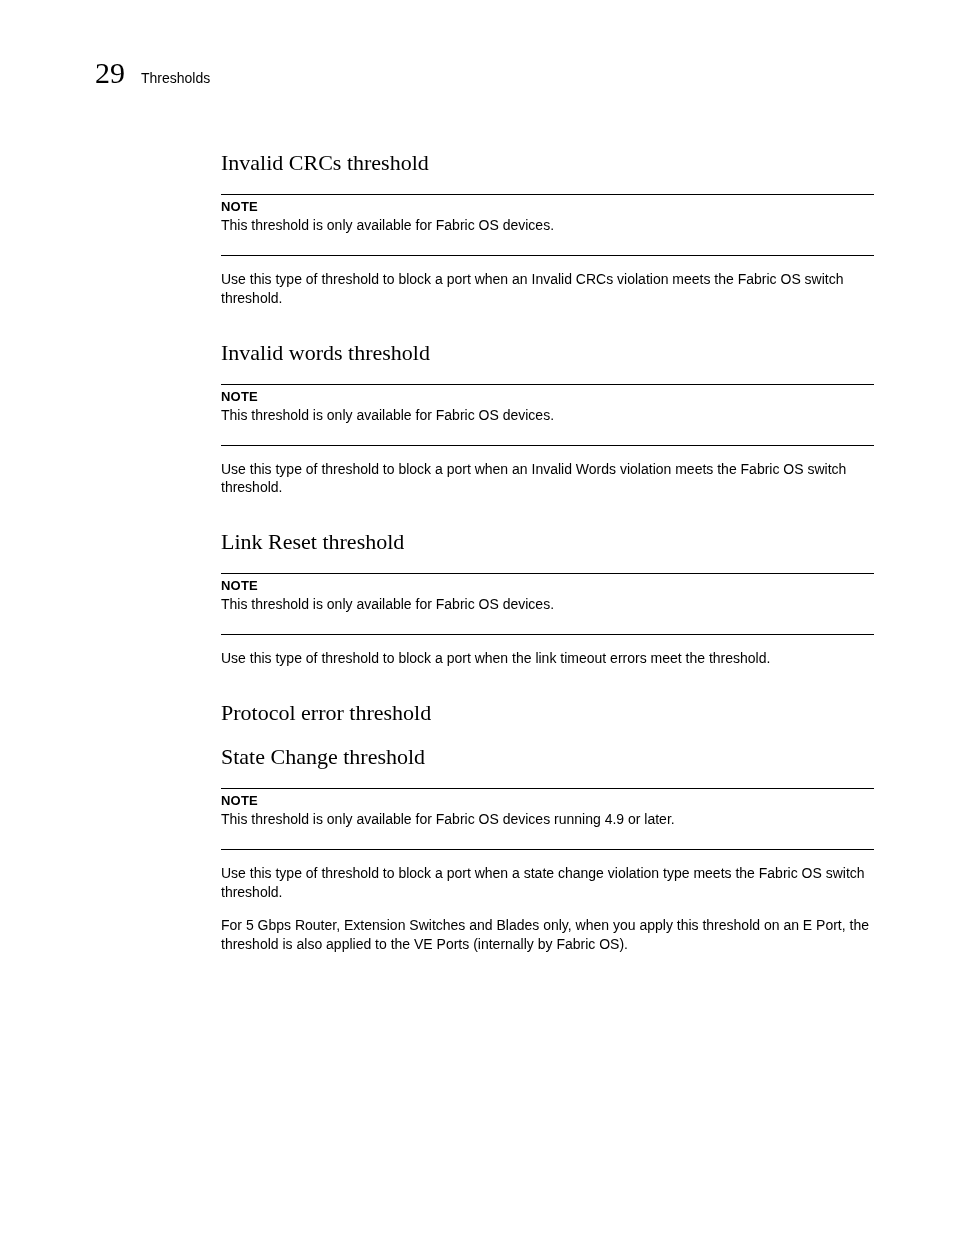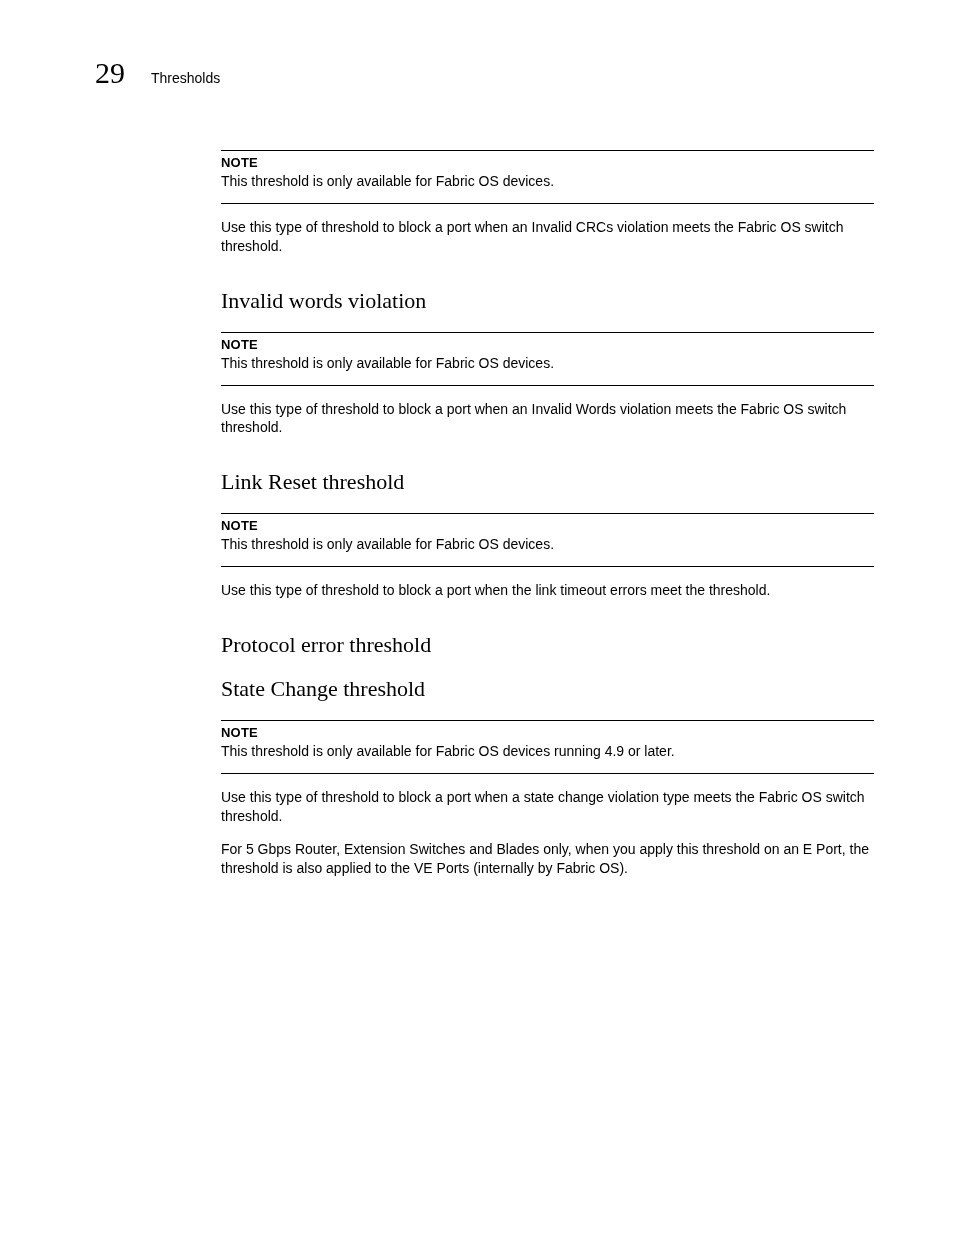--- a/index.html
+++ b/index.html
@@ -12,21 +12,20 @@
     height: 1235px;
     position: relative;
   }
   .page {
     padding: 58px 70px 0 95px;
   }
   .header {
     display: flex;
     align-items: baseline;
     margin-bottom: 62px;
-    gap: 10px;
   }
   .page-number {
     font-family: Georgia, 'Times New Roman', serif;
     font-size: 30px;
     font-weight: 400;
     margin-right: 16px;
     line-height: 1;
   }
   .header-title {
     font-size: 14px;
@@ -41,21 +40,21 @@
     font-family: Georgia, 'Times New Roman', serif;
     font-size: 22px;
     font-weight: 400;
     margin: 0 0 18px 0;
     letter-spacing: 0px;
     font-stretch: condensed;
   }
   .note-box {
     border-top: 1.5px solid #000;
     border-bottom: 1.5px solid #000;
-    padding: 4px 0 12px 0;
+    padding: 4px 0 20px 0;
     margin-bottom: 14px;
   }
   .note-label {
     font-family: Arial, Helvetica, sans-serif;
     font-weight: 700;
     font-size: 13px;
     letter-spacing: 0.2px;
     margin-bottom: 2px;
     font-stretch: condensed;
   }
@@ -98,29 +97,30 @@
 <div class="page">
 
   <div class="header">
     <span class="page-number">29</span>
     <span class="header-title">Thresholds</span>
   </div>
 
   <div class="content">
 
     <div class="section-block">
+      <h2 class="section-heading">Invalid CRCs threshold</h2>
       <div class="note-box">
         <div class="note-label">NOTE</div>
         <div class="note-text">This threshold is only available for Fabric OS devices.</div>
       </div>
       <p class="body-text">Use this type of threshold to block a port when an Invalid CRCs violation meets the Fabric OS switch threshold.</p>
     </div>
 
     <div class="section-block">
-      <h2 class="section-heading">Invalid words violation</h2>
+      <h2 class="section-heading">Invalid words threshold</h2>
       <div class="note-box">
         <div class="note-label">NOTE</div>
         <div class="note-text">This threshold is only available for Fabric OS devices.</div>
       </div>
       <p class="body-text">Use this type of threshold to block a port when an Invalid Words violation meets the Fabric OS switch threshold.</p>
     </div>
 
     <div class="section-block">
       <h2 class="section-heading">Link Reset threshold</h2>
       <div class="note-box">

